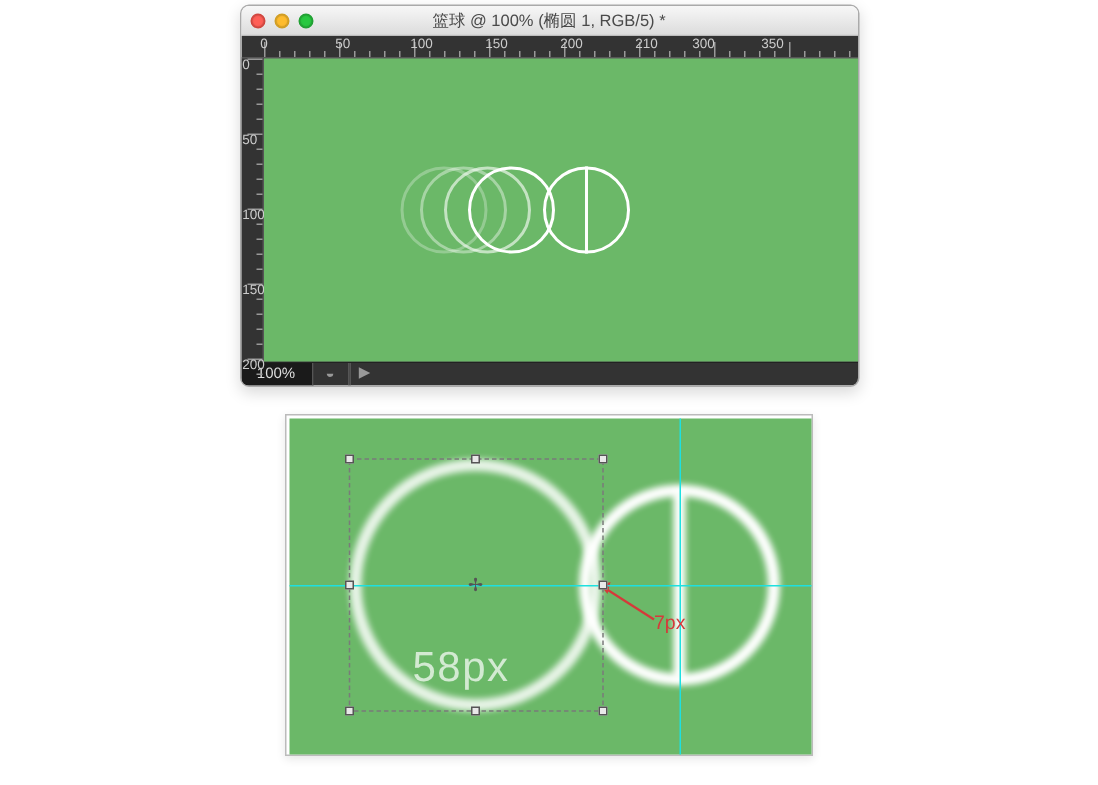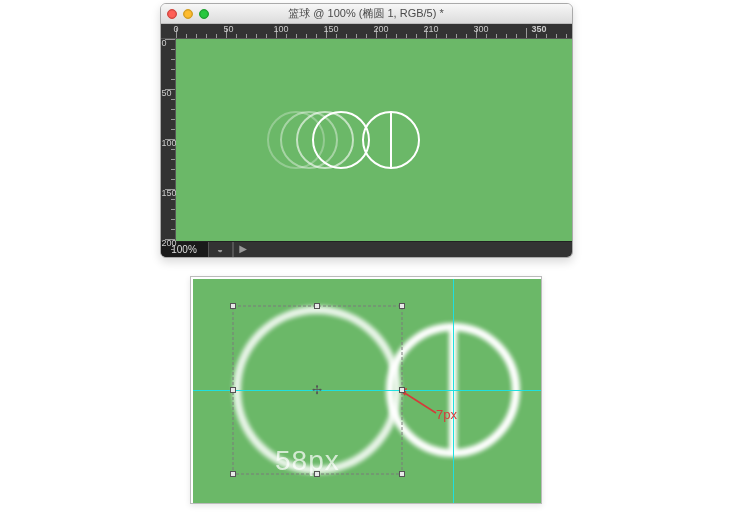--- a/index.html
+++ b/index.html
@@ -253,27 +253,27 @@
         <div class="tick minor" style="left: 220px;"></div>
         <div class="tick minor" style="left: 230px;"></div>
         <div class="tick minor" style="left: 240px;"></div>
         <div class="tick major" style="left: 250px;"></div>
         <div class="lbl" style="left: 250px;">210</div>
         <div class="tick minor" style="left: 260px;"></div>
         <div class="tick minor" style="left: 270px;"></div>
         <div class="tick minor" style="left: 280px;"></div>
         <div class="tick minor" style="left: 290px;"></div>
         <div class="tick major" style="left: 300px;"></div>
-        <div class="lbl" style="left: 300px;">300</div>
+        <div class="lbl" style="left: 288px;">300</div>
         <div class="tick minor" style="left: 310px;"></div>
         <div class="tick minor" style="left: 320px;"></div>
         <div class="tick minor" style="left: 330px;"></div>
         <div class="tick minor" style="left: 340px;"></div>
         <div class="tick major" style="left: 350px;"></div>
-        <div class="lbl" style="left: 358px; font-weight: bold;">350</div>
+        <div class="lbl" style="left: 334px;">350</div>
         <div class="tick minor" style="left: 360px;"></div>
         <div class="tick minor" style="left: 370px;"></div>
         <div class="tick minor" style="left: 380px;"></div>
         <div class="tick minor" style="left: 390px;"></div>
       </div>
   </div>
 
   <div class="workspace">
     <div class="ruler-v" id="ruler-v">
         <div class="tick major" style="top: 0px;"></div>
@@ -344,16 +344,16 @@
     <div class="handle" style="left:121px; top:24px;"></div>
     <div class="handle" style="left:206px; top:24px;"></div>
     <div class="handle" style="left:37px; top:108px;"></div>
     <div class="handle" style="left:206px; top:108px;"></div>
     <div class="handle" style="left:37px; top:192px;"></div>
     <div class="handle" style="left:121px; top:192px;"></div>
     <div class="handle" style="left:206px; top:192px;"></div>
 
     <div class="center-mark" style="left:117px; top:104px;">✢</div>
 
-    <div class="annot" style="left:82px; top:150px;margin-top:16px;">58px</div>
+    <div class="annot" style="left:82px; top:150px;">58px</div>
     <div class="annot-small" style="left:243px; top:128px;">7px</div>
   </div>
 </div>
 
 </body></html>

